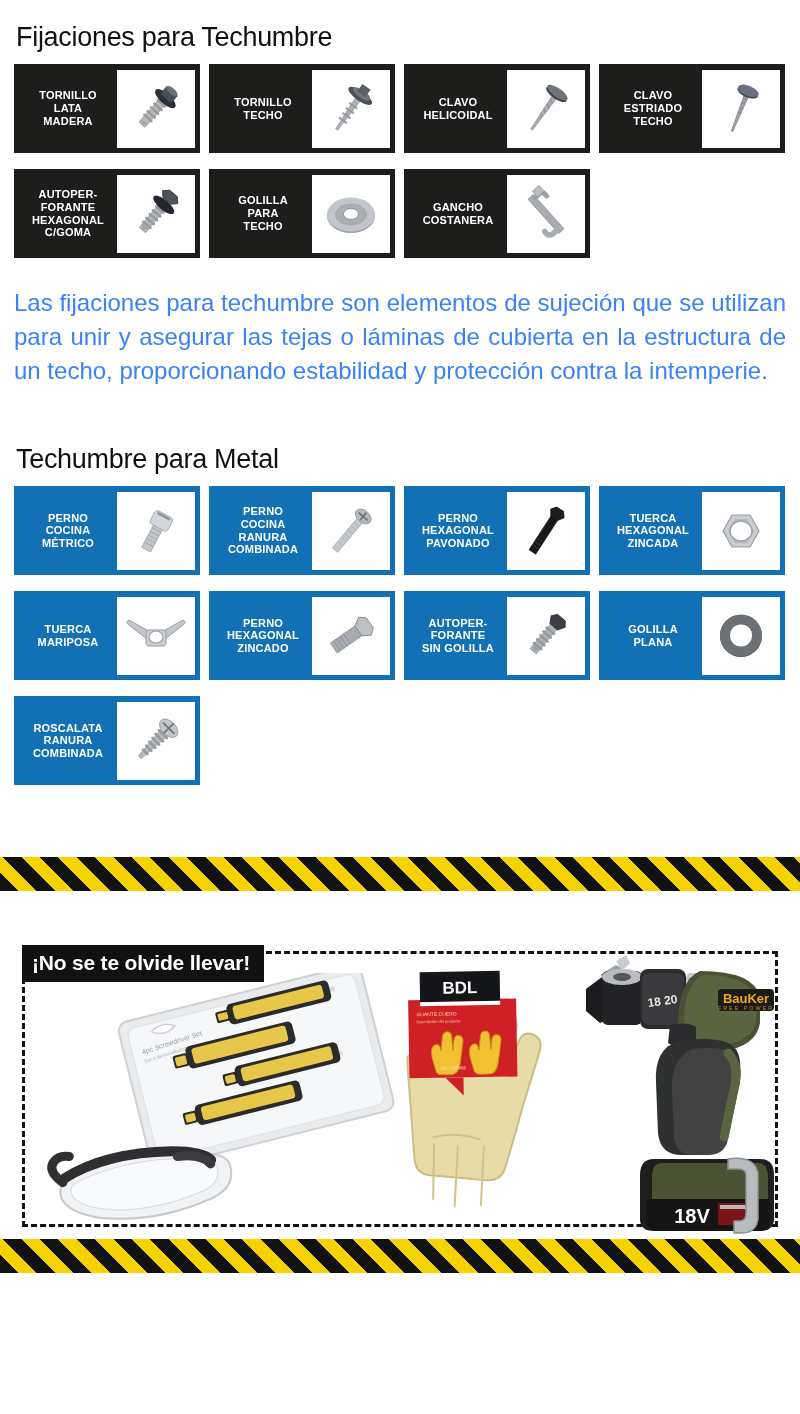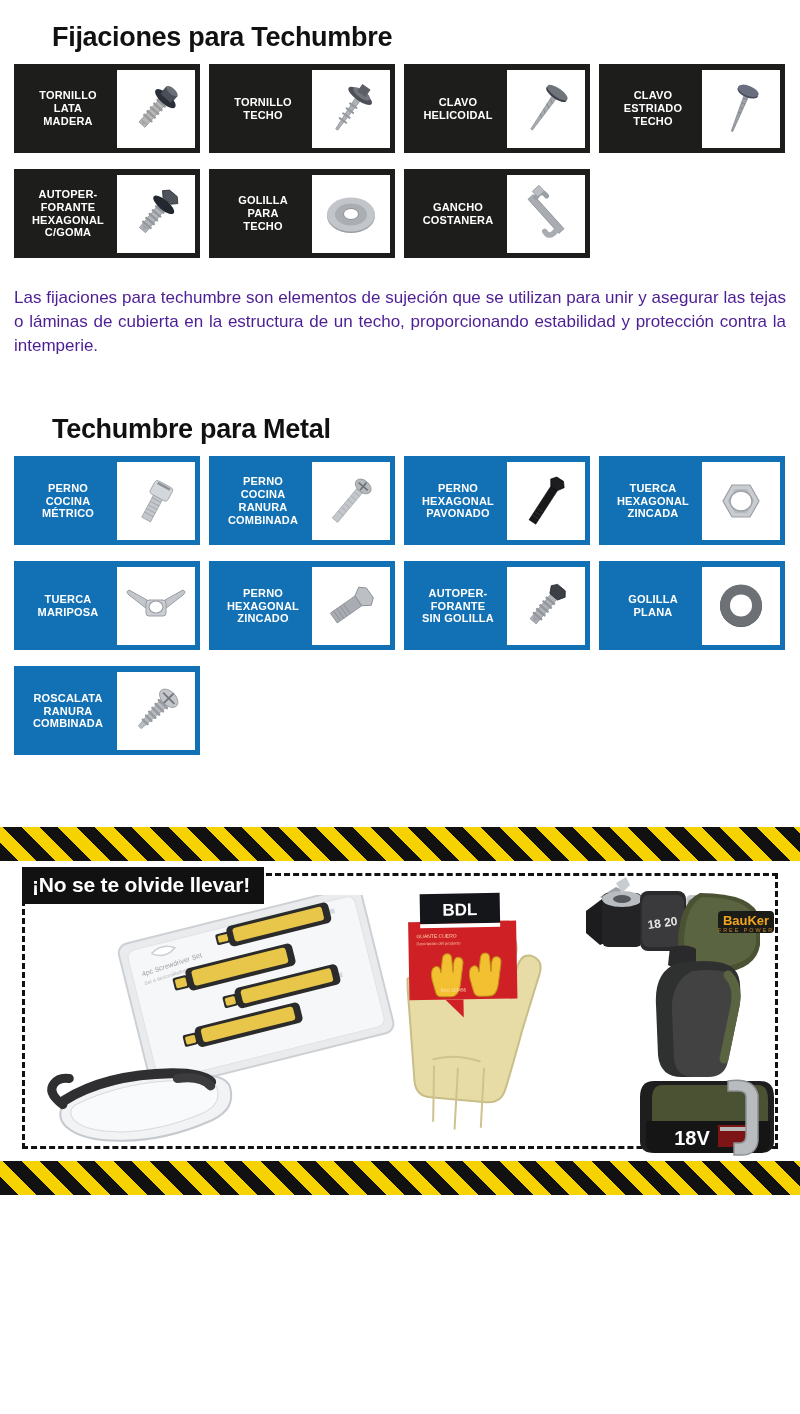--- a/index.html
+++ b/index.html
@@ -7,25 +7,24 @@
     width: 800px; height: 1414px;
     background: #ffffff;
     font-family: "Liberation Sans", sans-serif;
     overflow: hidden;
   }
   .page { position: relative; width: 800px; height: 1414px; background:#fff; }
 
   
   .section-title {
     font-size: 27px;
-    font-weight: bold;
+    font-weight: normal;
     color: #111111;
     letter-spacing: -0.3px;
     padding-left: 16px;
-    margin-left: 36px;
   }
 
   
   .card-grid {
     display: flex;
     flex-wrap: wrap;
     padding-left: 14px;
     gap: 16px 9px;
   }
   .card {
@@ -60,23 +59,23 @@
     display: flex;
     align-items: center;
     justify-content: center;
     overflow: hidden;
   }
   .card-thumb svg { display: block; }
 
   
   .body-copy {
     padding: 0 14px 0 14px;
-    font-size: 17px;
+    font-size: 24px;
     line-height: 1.42;
-    color: #4c1d95;
+    color: #3b82f6;
     text-align: justify;
     text-justify: inter-word;
   }
 
   
   .hazard {
     width: 800px;
     height: 34px;
     background-color: #f5d200;
     background-image: repeating-linear-gradient(
@@ -85,20 +84,21 @@
       #f5d200 13px, #f5d200 26px
     );
   }
 
   
   .reminder-wrap {
     position: relative;
     width: 800px;
     height: 300px;
     background: #ffffff;
+    margin-top: 48px;
   }
   .dashed-box {
     position: absolute;
     left: 22px; top: 12px;
     width: 756px; height: 276px;
     border: 3px dashed #111111;
   }
   .reminder-badge {
     position: absolute;
     left: 22px;

